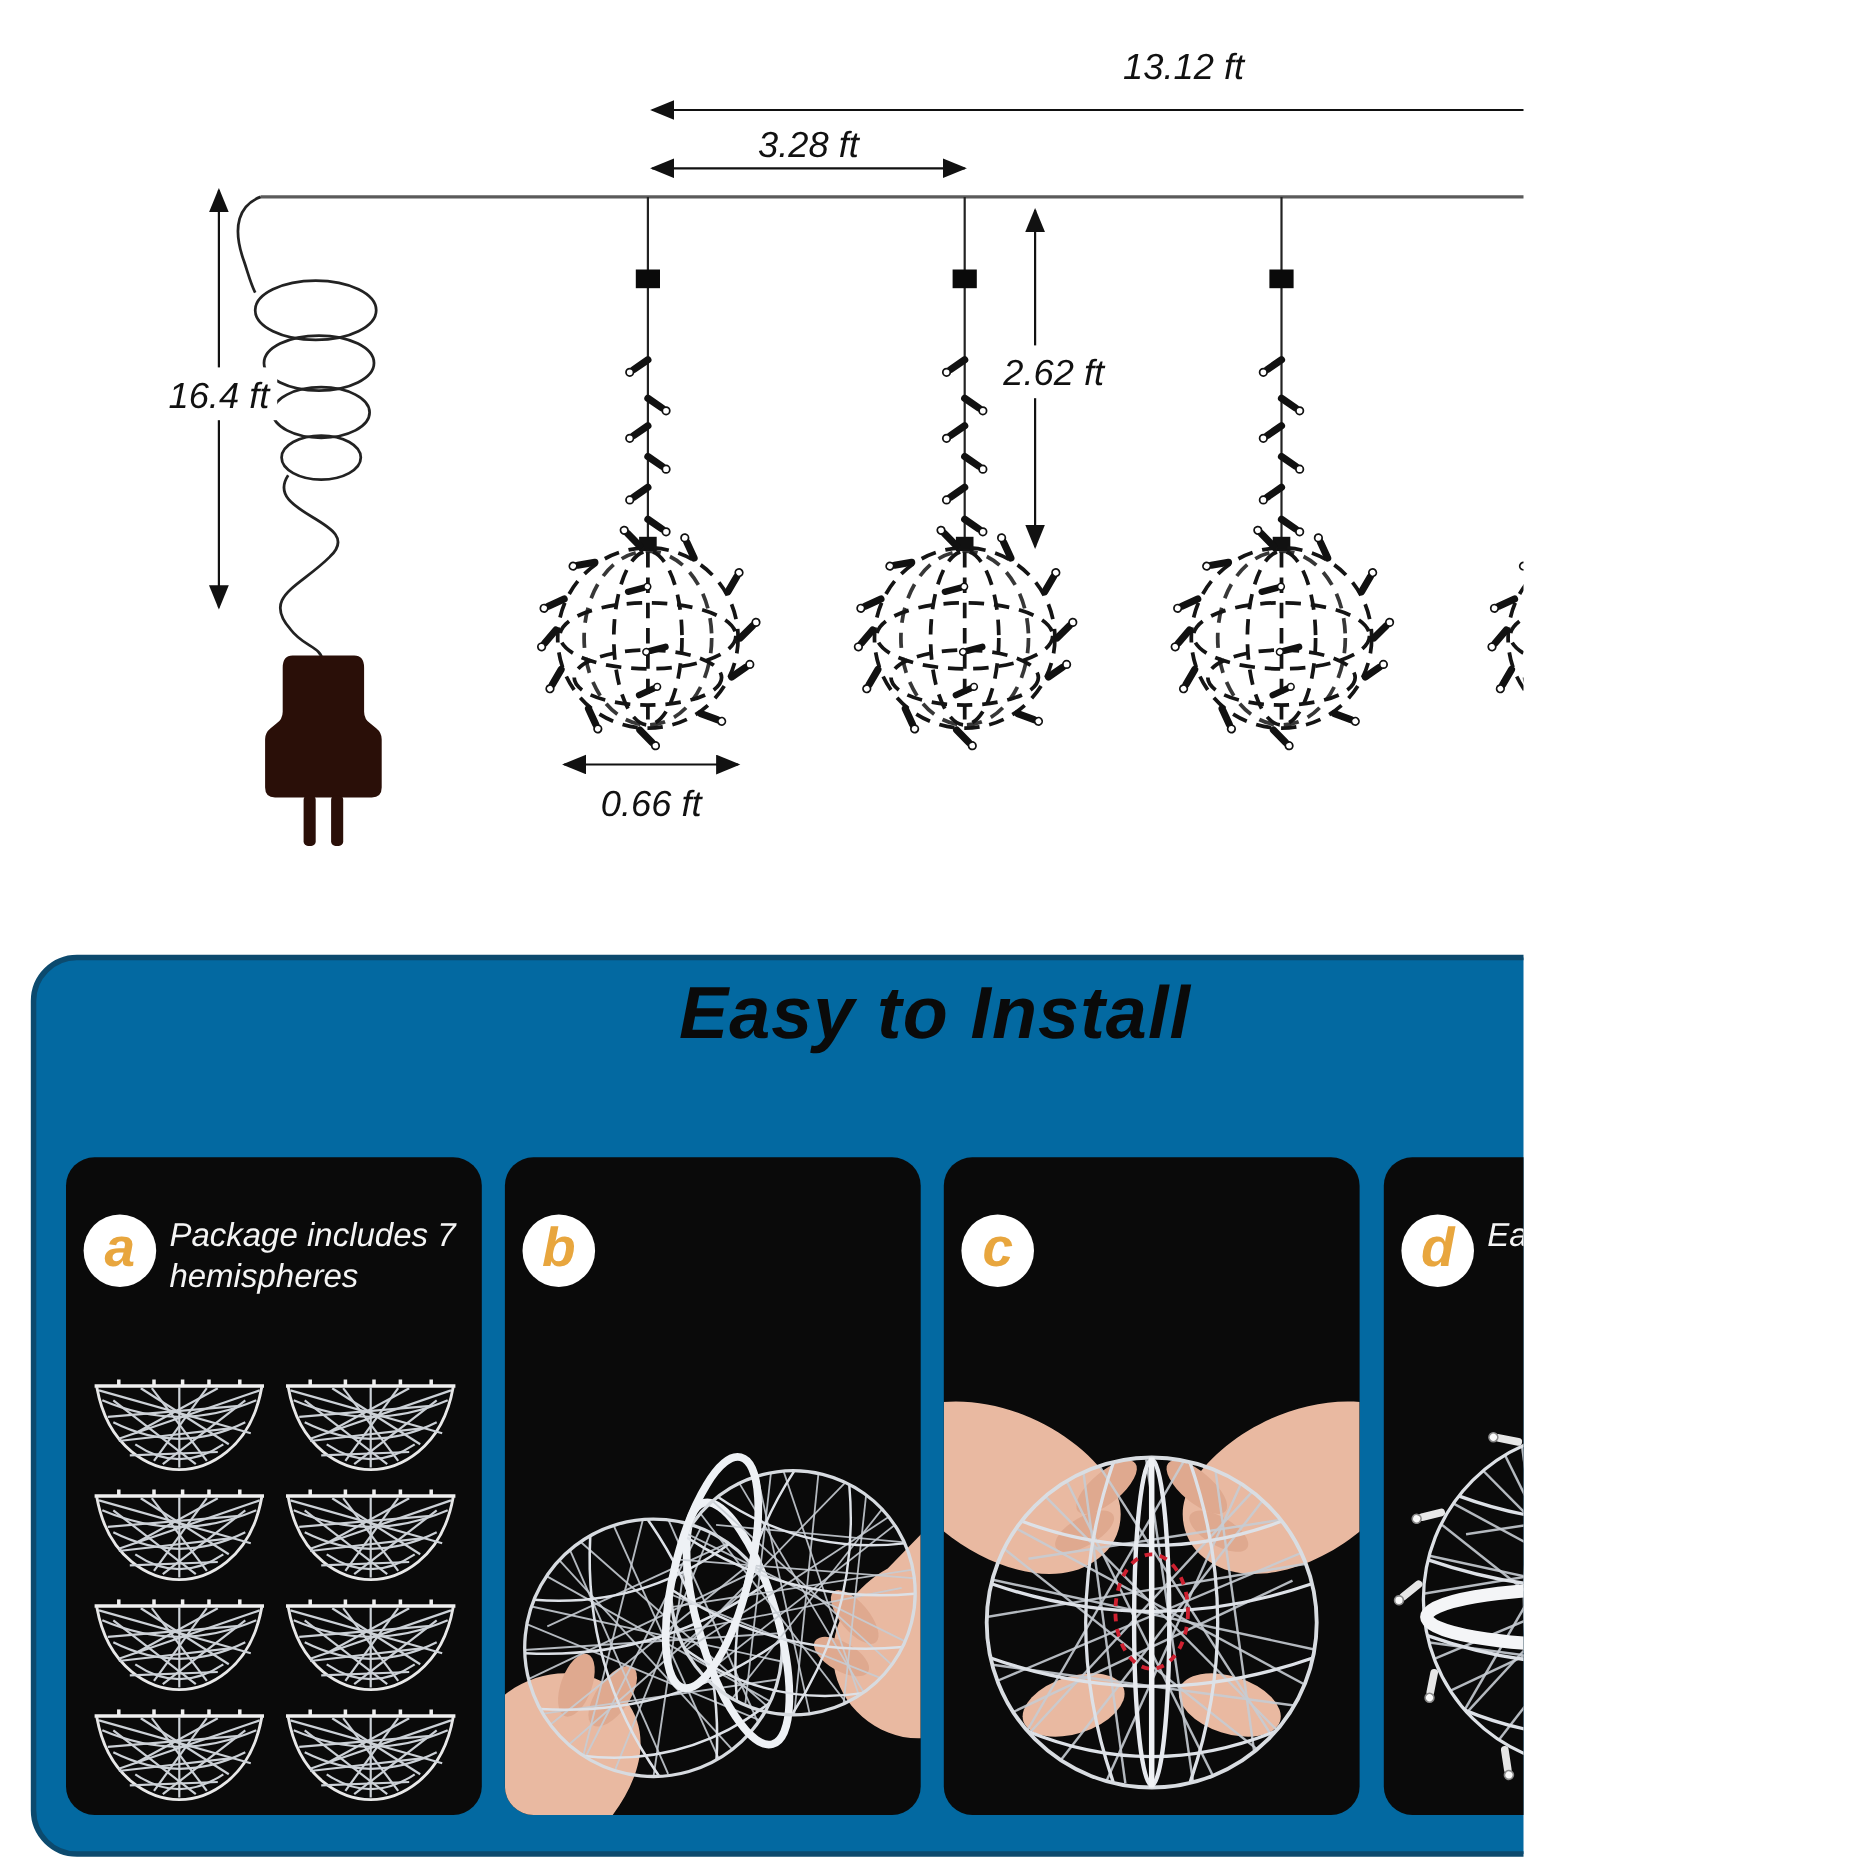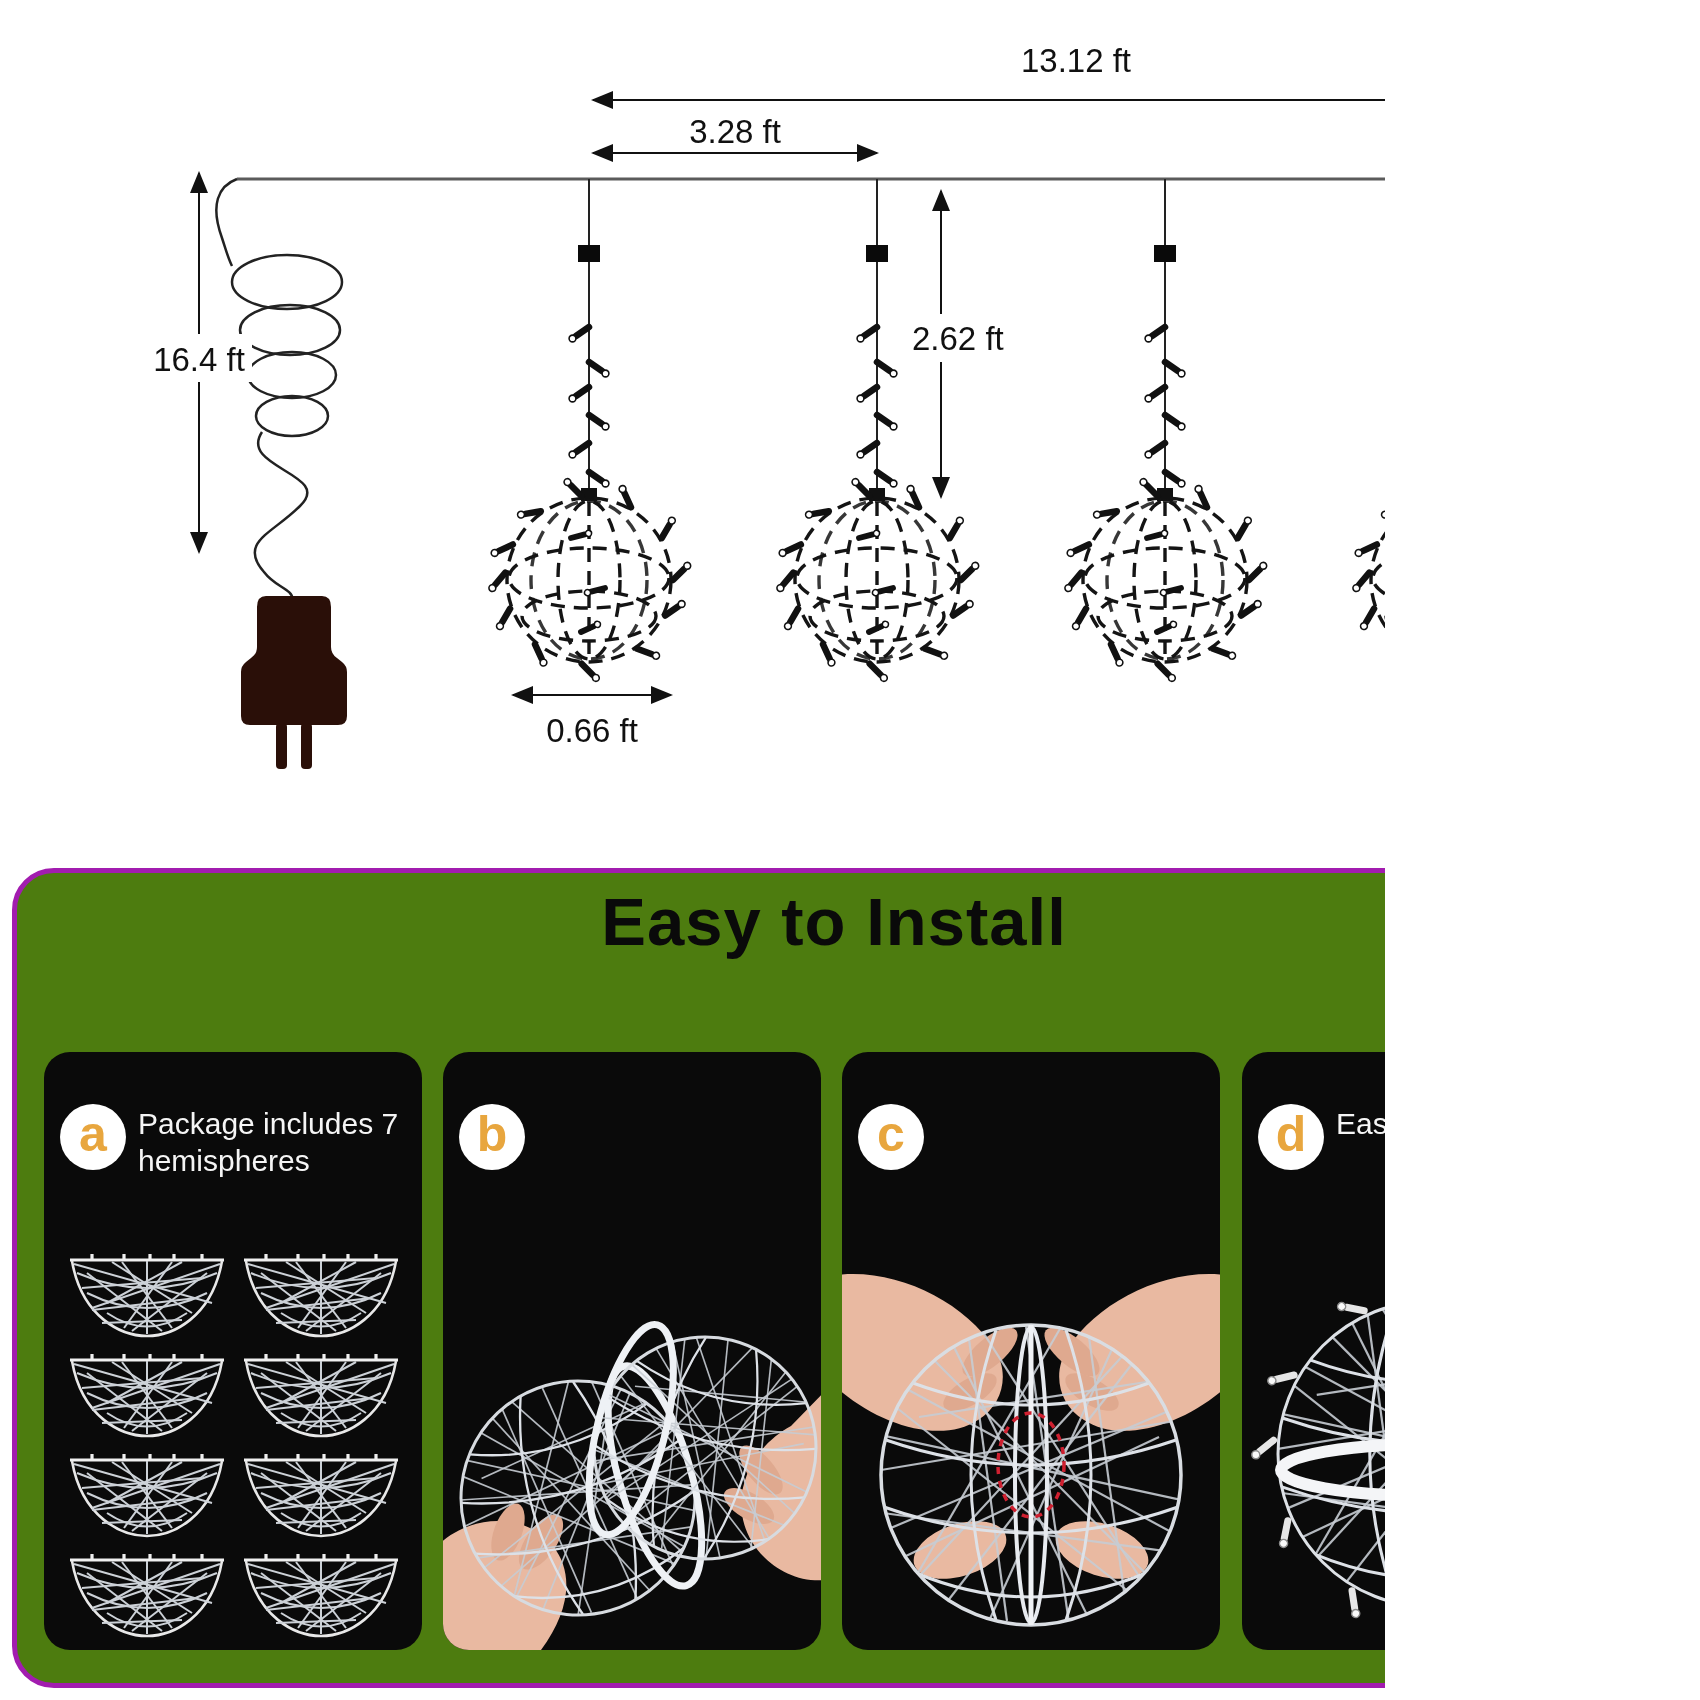--- a/index.html
+++ b/index.html
@@ -1,30 +1,30 @@
 <!DOCTYPE html>
 <html><head>
 <meta charset="utf-8">
 <style>
   html,body{margin:0;padding:0;background:#fff;}
   .stage{position:relative;width:1385px;height:1700px;background:#fff;overflow:hidden;
-         font-family:"Liberation Sans",sans-serif;}
+         font-family:"Liberation Sans",sans-serif;font-style:italic;}
   svg text{font-family:"Liberation Sans",sans-serif;fill:#111;}
   .dimtxt{font-size:33px;}
   .bd{fill:none;stroke:#141414;stroke-width:3.4;stroke-dasharray:14 9;}
   .mesh line, .mesh path{stroke:#c7ccd3;stroke-width:2.2;fill:none;opacity:.9;}
   .mesh path.lat{stroke:#dde1e7;stroke-width:3;opacity:1;}
   .hemi line,.hemi path{stroke:#ccd1d7;stroke-width:2;fill:none;}
   .hemi .rim{stroke:#f0f0f0;stroke-width:3.2;}
   .hemi .edge{stroke:#e8e8e8;stroke-width:2.6;}
   .skin{fill:#e9b9a1;stroke:none;}
   .skin2{fill:#dfa98f;stroke:none;}
 
-  .panel{position:absolute;left:12px;top:868px;width:1634px;height:810px;
-         background:#4d7c0f;border:5px solid #a21caf;border-radius:42px;}
+  .panel{position:absolute;left:28px;top:868px;width:1634px;height:810px;
+         background:#0369a1;border:5px solid #0c4a6e;border-radius:42px;}
   .panel-title{position:absolute;top:10px;left:0;width:100%;text-align:center;
          font-size:67px;font-weight:bold;color:#0a0a0a;margin:0;letter-spacing:1px;}
   .card{position:absolute;top:179px;width:378px;height:598px;background:#0a0a0a;
         border-radius:26px;overflow:hidden;}
   .card-a{left:27px;} .card-b{left:426px;} .card-c{left:825px;} .card-d{left:1225px;}
   .card-head{position:absolute;top:0;left:0;right:0;display:flex;gap:12px;
         padding:52px 14px 0 16px;align-items:flex-start;z-index:2;}
   .badge{width:66px;height:66px;border-radius:50%;background:#fff;flex:0 0 66px;
         display:flex;align-items:center;justify-content:center;}
   .badge span{color:#E8A63E;font-size:50px;font-weight:bold;line-height:1;

